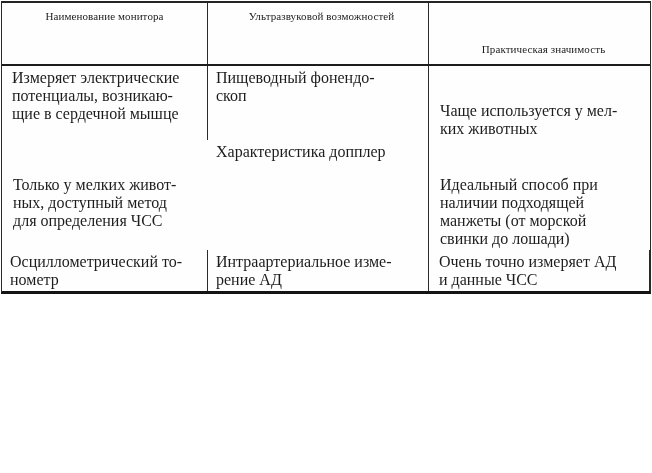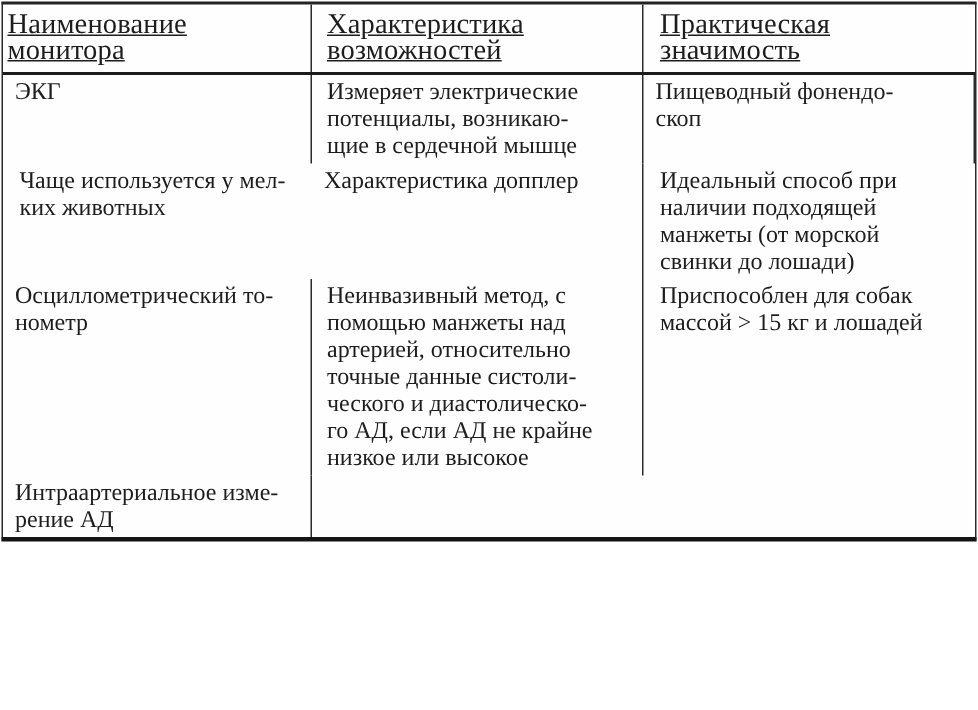--- a/index.html
+++ b/index.html
@@ -25,79 +25,74 @@
     border-bottom: 3.5px solid #141414;
     background: #fefefe;
   }
   .hdr-row {
     display: grid;
     grid-template-columns: 206px 221px 1fr;
     border-bottom: 2.5px solid #1c1c1c;
   }
   .hdr-cell {
     box-sizing: border-box;
-    font-size: 19px;
+    text-align: center;
+    font-size: 11px;
     line-height: 17px;
     padding: 5px 3px 6px 3px;
     letter-spacing: 0.1px;
-    text-decoration: underline;
   }
   .body-grid {
     display: grid;
     grid-template-columns: 206px 221px 1fr;
   }
   .b-cell {
     box-sizing: border-box;
     font-size: 16px;
     line-height: 18px;
     white-space: pre-line;
     padding: 3px 6px 2px 8px;
   }
   .col-1 { border-right: 1.5px solid #2a2a2a; }
   .col-2 { border-right: 1.5px solid #2a2a2a; padding-left: 10px; }
-  .col-3 { padding-left: 11px; }
+  .col-3 { padding-left: 11px; margin-top: 33px; }
 </style>
 </head>
 <body>
 
 <div class="scan-table">
 
   <div class="hdr-row">
     <div class="hdr-cell col-1">Наименование монитора</div>
-    <div class="hdr-cell col-2">Характеристика возможностей</div>
+    <div class="hdr-cell col-2">Ультразвуковой возможностей</div>
     <div class="hdr-cell col-3">Практическая значимость</div>
   </div>
 
   <div class="body-grid">
 
-    <div class="b-cell col-1">ЭКГ</div>
     <div class="b-cell col-2">Измеряет электрические
 потенциалы, возникаю-
 щие в сердечной мышце</div>
     <div class="b-cell col-1">Пищеводный фонендо-
 скоп</div>
 
     <div class="b-cell col-3">Чаще используется у мел-
 ких животных</div>
+    <div class="b-cell col-3">Только у мелких живот-
+ных, доступный метод
+для определения ЧСС</div>
 
     <div class="b-cell col-1">Характеристика допплер</div>
     <div class="b-cell col-3">Идеальный способ при
 наличии подходящей
 манжеты (от морской
 свинки до лошади)</div>
 
     <div class="b-cell col-1">Осциллометрический то-
 нометр</div>
-    <div class="b-cell col-2">Неинвазивный метод, с
-помощью манжеты над
-артерией, относительно
-точные данные систоли-
-ческого и диастолическо-
-го АД, если АД не крайне
-низкое или высокое</div>
-    <div class="b-cell col-3">Приспособлен для собак
-массой &gt; 15 кг и лошадей</div>
 
     <div class="b-cell col-1">Интраартериальное изме-
 рение АД</div>
+    <div class="b-cell col-2">Очень точно измеряет АД
+и данные ЧСС</div>
 
   </div>
 </div>
 
 </body></html>

